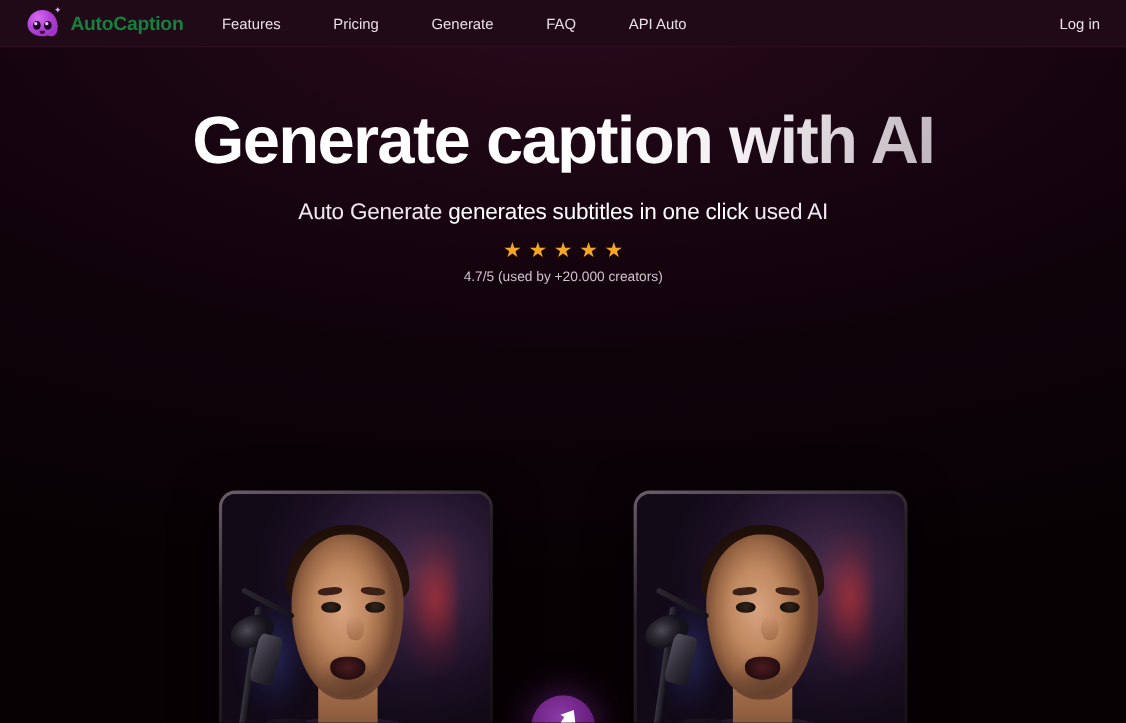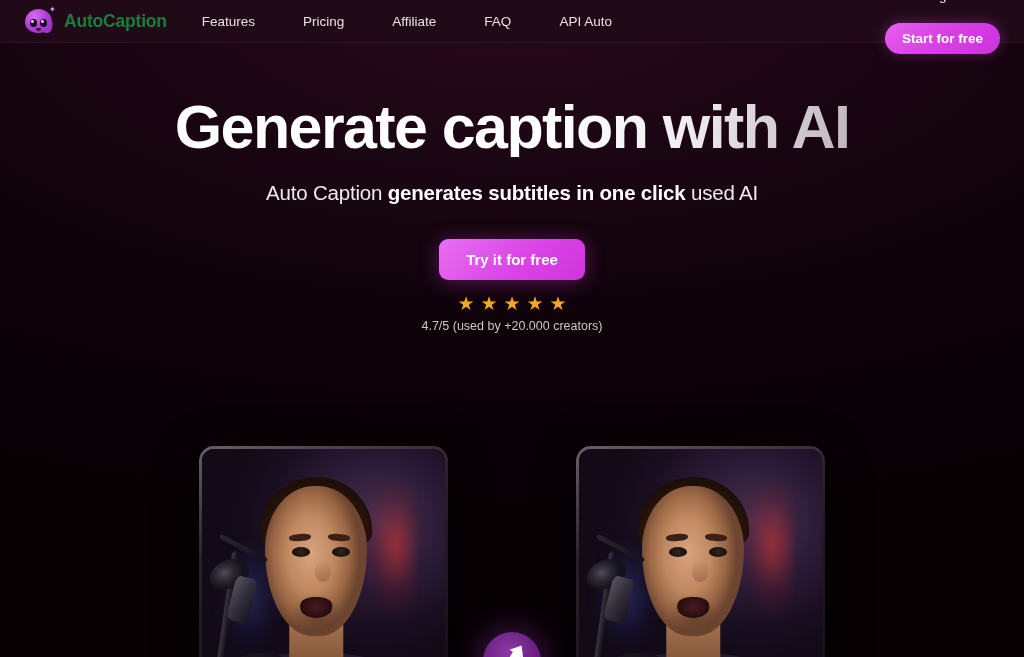--- a/index.html
+++ b/index.html
@@ -79,21 +79,21 @@
     letter-spacing:-1.6px;
     background:linear-gradient(105deg,#ffffff 0%,#ffffff 52%,#f2eef1 66%,#b9b0b7 85%,#9a8f98 100%);
     -webkit-background-clip:text; background-clip:text;
     -webkit-text-fill-color:transparent; color:transparent;
     padding:0 56px;
   }
   .headline .l2 { display:block; }
   .subtitle {
     margin-top:24px; font-size:20.5px; color:#f0e9ee; letter-spacing:-0.2px;
   }
-  .subtitle b { font-weight:bold; color:#ffffff; }
+  .subtitle b { font-weight:normal; color:#ffffff; }
   .cta-btn {
     display:inline-block; margin-top:34px;
     background:linear-gradient(135deg,#e96ff2 0%,#da45e6 55%,#cf36dd 100%);
     color:#ffffff; font-size:15px; font-weight:bold;
     padding:12px 27px; border:none; border-radius:9px; cursor:pointer;
     box-shadow:0 2px 20px rgba(219,70,230,0.35);
   }
   .stars { margin-top:14px; display:flex; justify-content:center; gap:6px; }
   .star { color:#f5a623; font-size:19px; line-height:19px; }
   .rating-text { margin-top:6px; font-size:12.5px; color:#cfc4cc; }
@@ -253,39 +253,37 @@
           <span class="mouth"></span>
         </span>
         <span class="sparkle">✦</span>
       </span>
       <span class="brand-name">AutoCaption</span>
     </div>
 
     <div class="nav-links">
       <a class="nav-link">Features</a>
       <a class="nav-link">Pricing</a>
-      <a class="nav-link">Affiliate</a>
+      <a class="nav-link">Generate</a>
       <a class="nav-link">FAQ</a>
       <a class="nav-link">API Auto</a>
     </div>
 
     <div class="nav-right">
       <span class="login-link">Log in</span>
-      <button class="start-btn">Start for free</button>
     </div>
   </nav>
 
   <section class="hero">
     <h1 class="headline">
       <span>Generate caption with AI</span>
     </h1>
 
-    <p class="subtitle"><span>Auto Caption </span><b>generates subtitles in one click</b><span> used AI</span></p>
-
-    <button class="cta-btn">Try it for free</button>
+    <p class="subtitle"><span>Auto Generate </span><b>generates subtitles in one click</b><span> used AI</span></p>
+
 
     <div class="stars">
       <span class="star">★</span>
       <span class="star">★</span>
       <span class="star">★</span>
       <span class="star">★</span>
       <span class="star">★</span>
     </div>
 
     <div class="rating-text">4.7/5 (used by +20.000 creators)</div>

